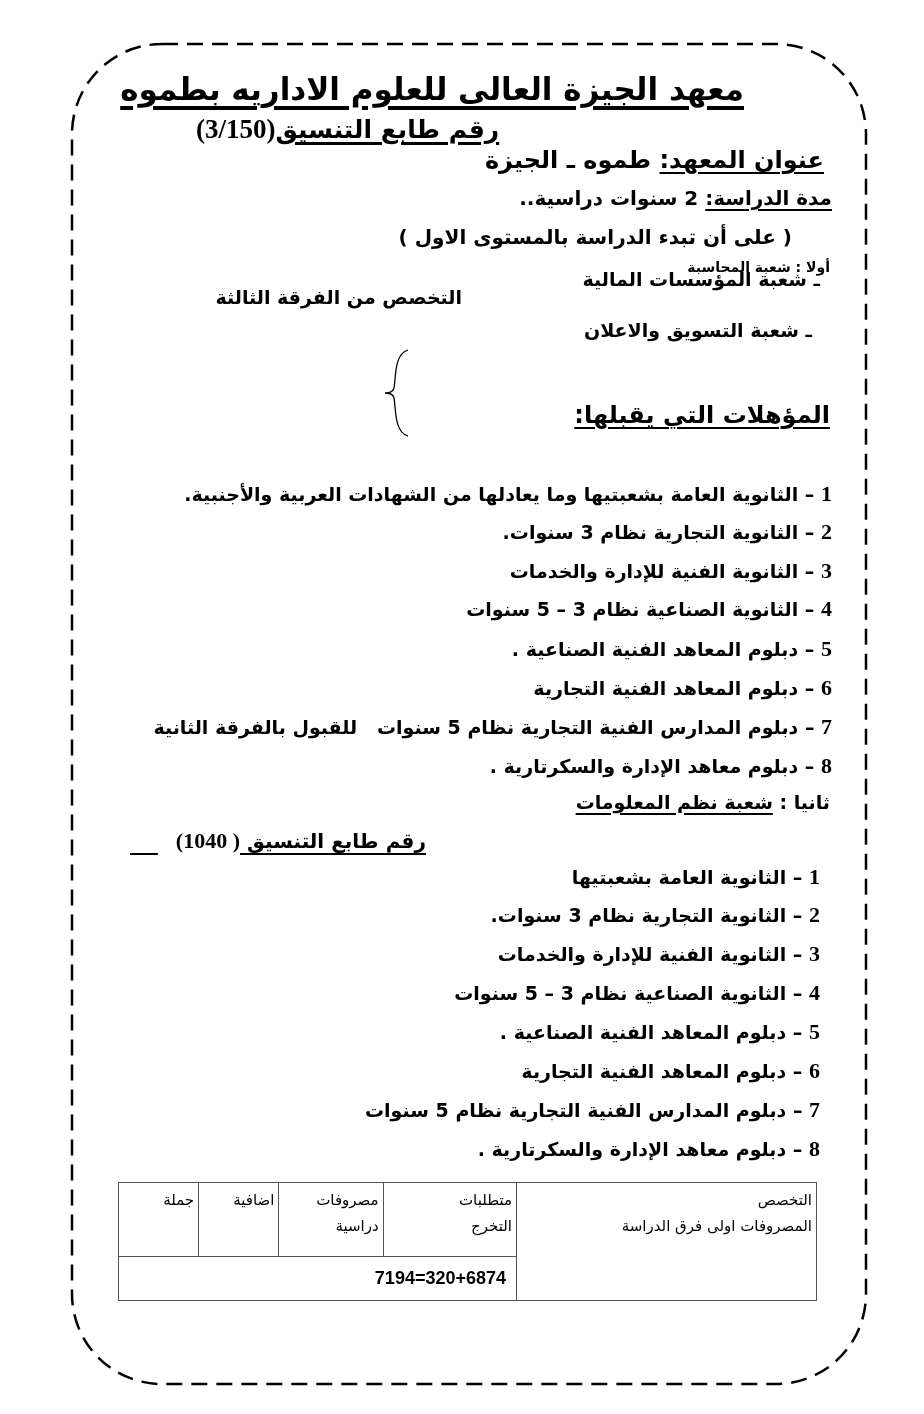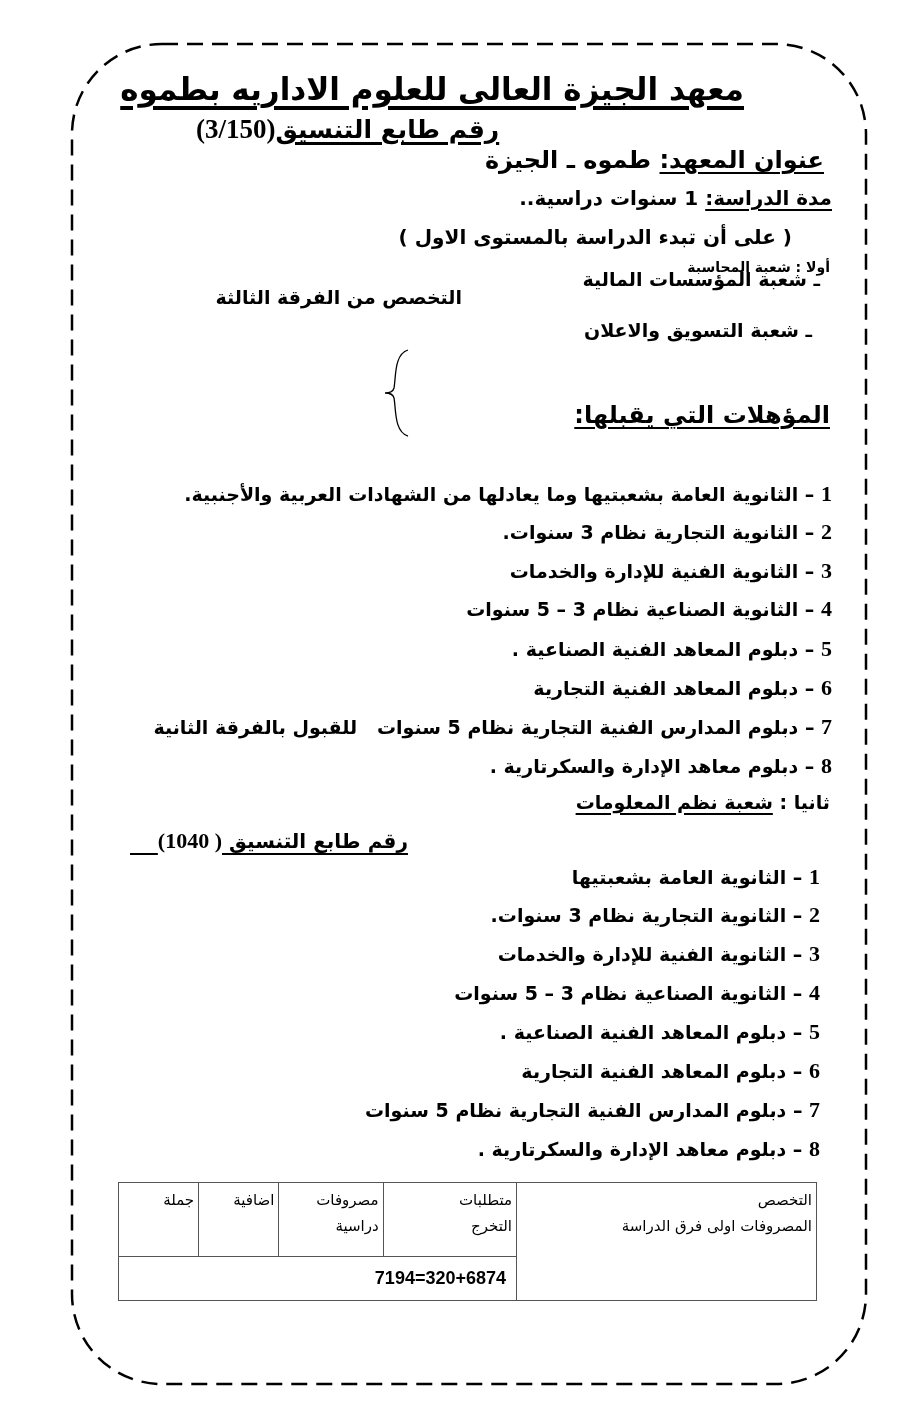--- a/index.html
+++ b/index.html
@@ -156,21 +156,21 @@
   <span>رقم طابع التنسيق</span><span style="font-family:'Liberation Serif',serif;font-size:27px;unicode-bidi:isolate;direction:ltr;display:inline-block;">(3/150)</span>
 </div>
 
 <div class="abs address">
   <span class="u">عنوان المعهد:</span>
   <span>طموه ـ الجيزة</span>
 </div>
 
 <div class="abs duration">
   <span class="u">مدة الدراسة:</span>
-  <span>1 سنوات دراسية..</span>
+  <span>2 سنوات دراسية..</span>
 </div>
 
 <div class="abs note">( على أن تبدء الدراسة بالمستوى الاول )</div>
 
 <div class="abs sec1">أولا : شعبة المحاسبة</div>
 <div class="abs branch" style="right:104px;top:270px;">ـ شعبة المؤسسات المالية</div>
 <div class="abs branch" style="right:112px;top:321px;">ـ شعبة التسويق والاعلان</div>
 <div class="abs spec-note">التخصص من الفرقة الثالثة</div>
 
 <svg class="brace" viewBox="0 0 30 90" xmlns="http://www.w3.org/2000/svg">
@@ -190,21 +190,21 @@
 <div class="abs list-item" style="right:92px;top:716px;"><span class="num">7</span> <span style="white-space:pre;">– دبلوم المدارس الفنية التجارية نظام 5 سنوات   للقبول بالفرقة الثانية</span></div>
 <div class="abs list-item" style="right:92px;top:755px;"><span class="num">8</span> <span>– دبلوم معاهد الإدارة والسكرتارية .</span></div>
 
 <div class="abs sec2">
   <span>ثانيا :</span>
   <span class="u">شعبة نظم المعلومات</span>
 </div>
 
 <div class="abs coord2">
   <span>رقم طابع التنسيق</span>
-  <span class="n" style="unicode-bidi:isolate;direction:ltr;display:inline-block;">(1040 )</span>
+  <span class="n" style="unicode-bidi:isolate;direction:ltr;display:inline-block;margin-left:18px;">(1040 )</span>
   &nbsp;&nbsp;&nbsp;
 </div>
 
 <div class="abs list-item" style="right:104px;top:866px;"><span class="num">1</span> <span>– الثانوية العامة بشعبتيها</span></div>
 <div class="abs list-item" style="right:104px;top:904px;"><span class="num">2</span> <span>– الثانوية التجارية نظام 3 سنوات.</span></div>
 <div class="abs list-item" style="right:104px;top:943px;"><span class="num">3</span> <span>– الثانوية الفنية للإدارة والخدمات</span></div>
 <div class="abs list-item" style="right:104px;top:982px;"><span class="num">4</span> <span>– الثانوية الصناعية نظام 3 – 5 سنوات</span></div>
 <div class="abs list-item" style="right:104px;top:1021px;"><span class="num">5</span> <span>– دبلوم المعاهد الفنية الصناعية .</span></div>
 <div class="abs list-item" style="right:104px;top:1060px;"><span class="num">6</span> <span>– دبلوم المعاهد الفنية التجارية</span></div>
 <div class="abs list-item" style="right:104px;top:1099px;"><span class="num">7</span> <span>– دبلوم المدارس الفنية التجارية نظام 5 سنوات</span></div>

